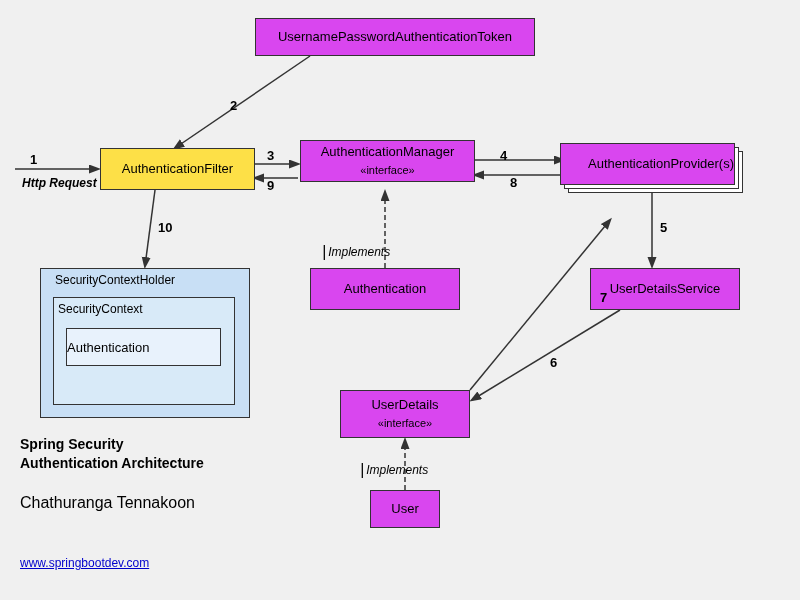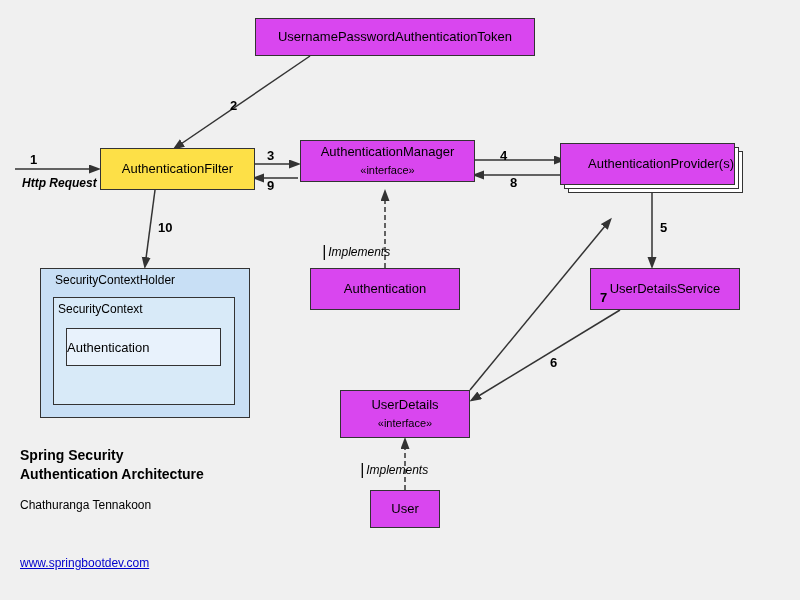--- a/index.html
+++ b/index.html
@@ -52,22 +52,22 @@
       position: absolute;
       bottom: 30px;
       left: 20px;
     }
     .bottom-text .title {
       font-weight: bold;
       font-size: 14px;
       line-height: 1.4;
     }
     .bottom-text .author {
-      font-size: 12px;
-      margin-top: 13px;
+      font-size: 16px;
+      margin-top: 20px;
     }
     .bottom-text .url {
       font-size: 12px;
       color: #0000cc;
       text-decoration: underline;
       margin-top: 44px;
     }
     .stack-box {
       position: absolute;
     }

